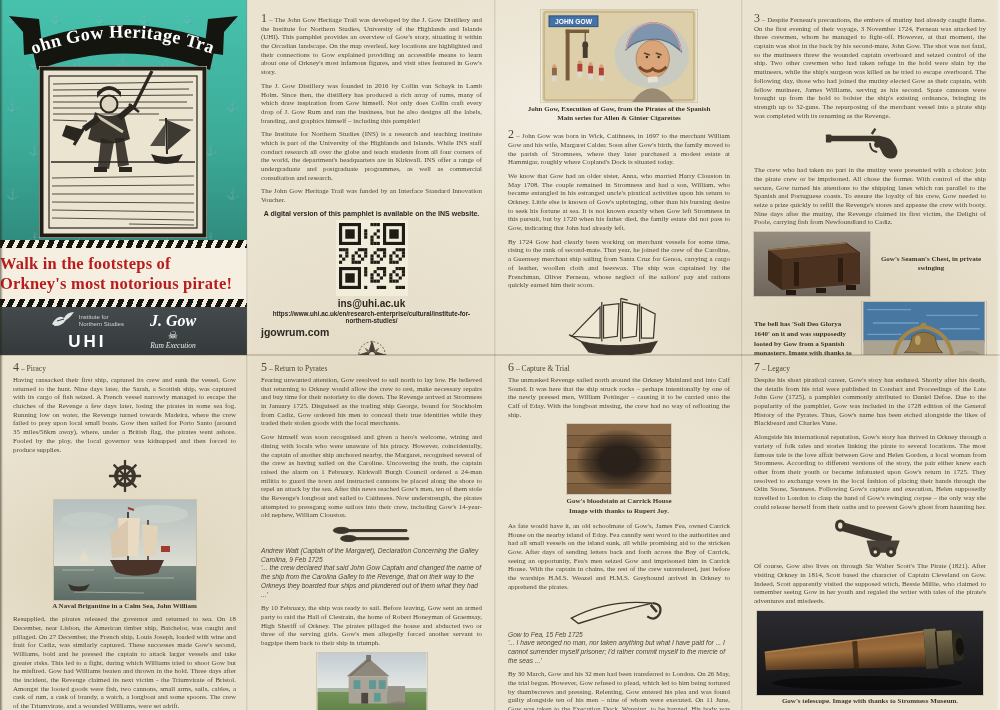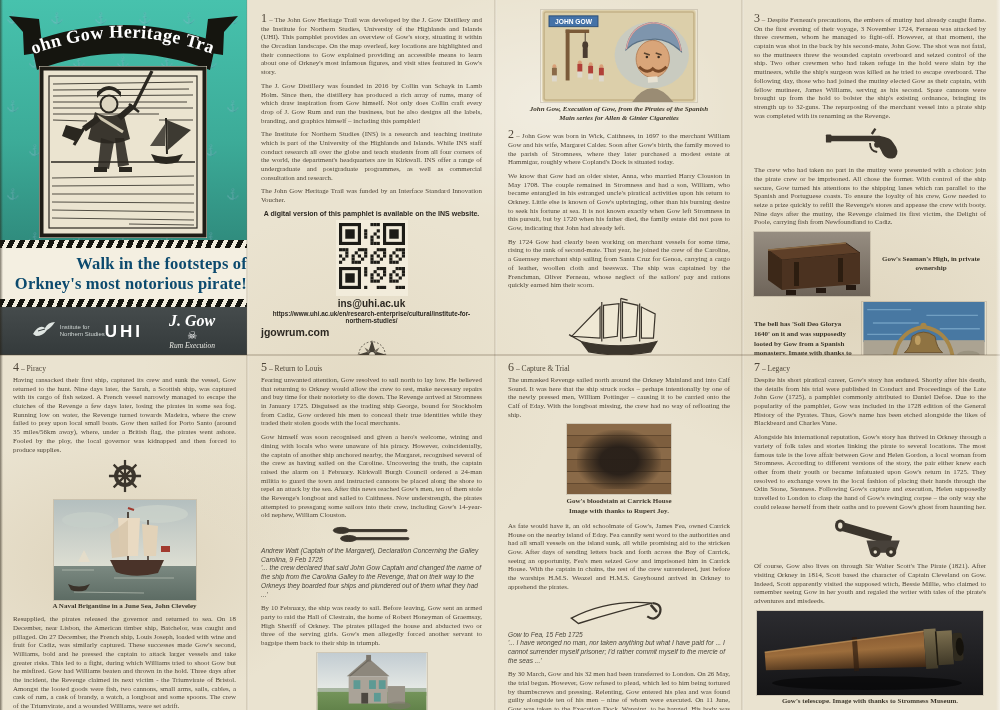--- a/index.html
+++ b/index.html
@@ -26,23 +26,23 @@
   .qt{font-family:"Liberation Sans",sans-serif;font-style:italic;font-size:6.6px;line-height:1.32;color:#4a463c;margin:0 0 5px 0;}
   .icon-row{text-align:center;margin:3px 0;}
 
   
   .cover{height:355px;background:linear-gradient(180deg,#47c2ad 0%,#3cab98 40%,#2f8a7c 70%,#256c60 100%);position:relative;overflow:hidden;}
   .anchors span{position:absolute;font-size:11px;color:rgba(225,248,242,.34);}
   .ribbon{position:absolute;left:7px;top:6px;}
   .woodcut{position:absolute;left:39px;top:66px;}
   .stripe{position:absolute;left:0;width:100%;height:8px;background:repeating-linear-gradient(115deg,#15150f 0 5px,#f2edde 5px 9px);}
   .tagband{position:absolute;left:0;top:248px;width:100%;height:51px;background:#f4efe1;display:flex;flex-direction:column;justify-content:center;}
-  .tagband div{font-size:16.5px;font-weight:bold;color:#0c4a6e;text-align:right;line-height:1.18;letter-spacing:.2px;}
+  .tagband div{font-size:16.5px;font-weight:bold;color:#b91c1c;text-align:left;line-height:1.18;letter-spacing:.2px;}
   .logoband{position:absolute;left:0;top:307px;width:100%;height:48px;background:linear-gradient(180deg,#454b4c,#343a3b);display:flex;align-items:center;justify-content:center;gap:26px;}
-  .insgrp{display:flex;align-items:center;}
+  .insgrp{display:flex;flex-direction:column;align-items:center;}
   .insrow{display:flex;align-items:center;gap:4px;}
   .instxt{font-family:"Liberation Sans",sans-serif;font-size:6px;line-height:1.15;color:#cdd4d2;}
   .uhitxt{font-family:"Liberation Sans",sans-serif;font-size:17px;font-weight:bold;color:#fff;letter-spacing:3px;margin-top:1px;}
   .gowgrp{display:flex;flex-direction:column;align-items:center;line-height:1;}
   .gowname{font-size:16px;font-style:italic;font-weight:bold;color:#fff;}
   .gowskull{font-size:11px;color:#fff;margin:1px 0;}
   .gowsub{font-size:7.5px;font-style:italic;color:#e8e8e2;}
 
   .bold-sans{font-family:"Liberation Sans",sans-serif;font-weight:bold;color:#2c2822;}
   .digital{font-size:7px;text-align:center;margin:4px 0 3px 0;}
@@ -250,21 +250,21 @@
             <line x1="74" y1="8" x2="80" y2="10" stroke="#a23a2e" stroke-width="2"></line>
           </g>
           <path d="M14 84 q11 5 22 0 l-4 6 q-8 3 -15 0 Z" fill="#3a322a"></path>
           <g stroke="#cfd4c8" stroke-width="0.8" opacity="0.7">
             <line x1="8" y1="70" x2="40" y2="70"></line>
               <line x1="60" y1="78" x2="120" y2="78"></line>
               <line x1="20" y1="92" x2="90" y2="93"></line>
           </g>
         </svg>
       </div>
-      <p class="cap">A Naval Brigantine in a June Sea, John Cleveley</p>
+      <p class="cap">A Naval Brigantine in a Calm Sea, John William</p>
       <p class="bt">Resupplied, the pirates released the governor and returned to sea. On 18 December, near Lisbon, the American timber ship, Batchelor, was caught and pillaged. On 27 December, the French ship, Louis Joseph, loaded with wine and fruit for Cadiz, was similarly captured. These successes made Gow's second, Williams, bold and he pressed the captain to attack larger vessels and take greater risks. This led to a fight, during which Williams tried to shoot Gow but he misfired. Gow had Williams beaten and thrown in the hold. Three days after the incident, the Revenge claimed its next victim - the Triumvirate of Bristol. Amongst the looted goods were fish, two cannons, small arms, sails, cables, a cask of rum, a cask of brandy, a watch, a longboat and some spoons. The crew of the Triumvirate, and a wounded Williams, were set adrift.</p>
     </div>
   </div>
 
   <div class="col" style="left:247px;width:248px;">
     <div class="half" style="height:355px;padding:12px 13px 0 14px;box-sizing:border-box;">
       <p class="bt"><span class="secnum">1</span> <span>–</span> <span>The John Gow Heritage Trail was developed by the J. Gow Distillery and the Institute for Northern Studies, University of the Highlands and Islands (UHI). This pamphlet provides an overview of Gow's story, situating it within the Orcadian landscape. On the map overleaf, key locations are highlighted and their connections to Gow explained providing an accessible means to learn about one of Orkney's most infamous figures, and visit sites featured in Gow's story.</span></p>
       <p class="bt">The J. Gow Distillery was founded in 2016 by Collin van Schayk in Lamb Holm. Since then, the distillery has produced a rich array of rums, many of which draw inspiration from Gow himself. Not only does Collin craft every drop of J. Gow Rum and run the business, but he also designs all the labels, branding, and graphics himself – including this pamphlet!</p>
       <p class="bt">The Institute for Northern Studies (INS) is a research and teaching institute which is part of the University of the Highlands and Islands. While INS staff conduct research all over the globe and teach students from all four corners of the world, the department's headquarters are in Kirkwall. INS offer a range of undergraduate and postgraduate programmes, as well as commercial consultation and research.</p>
       <p class="bt">The John Gow Heritage Trail was funded by an Interface Standard Innovation Voucher.</p>
@@ -387,21 +387,21 @@
           <circle cx="17" cy="17" r="15" fill="none" stroke="#4a443a" stroke-width="1" stroke-dasharray="2 2"></circle>
           <polygon points="17,0 21,13 34,17 21,21 17,34 13,21 0,17 13,13" fill="#464036"></polygon>
           <polygon points="17,5 19.5,14.5 29,17 19.5,19.5 17,29 14.5,19.5 5,17 14.5,14.5" fill="#746c5e" transform="rotate(45 17 17)"></polygon>
           <circle cx="17" cy="17" r="4" fill="#eae3d0" stroke="#464036" stroke-width="1.4"></circle>
         </svg>
       </div>
 
     </div>
 
     <div class="half" style="height:355px;padding:6px 13px 0 14px;box-sizing:border-box;">
-      <p class="sec-head"><span class="secnum">5</span> <span>–</span> <span>Return to Louis</span></p>
+      <p class="sec-head"><span class="secnum">5</span> <span>–</span> <span>Return to Pyrates</span></p>
       <p class="bt">Fearing unwanted attention, Gow resolved to sail north to lay low. He believed that returning to Orkney would allow the crew to rest, make necessary repairs and buy time for their notoriety to die down. The Revenge arrived at Stromness in January 1725. Disguised as the trading ship George, bound for Stockholm from Cadiz, Gow ordered his men to conceal their true identities while they traded their stolen goods with the local merchants.</p>
       <p class="bt">Gow himself was soon recognised and given a hero's welcome, wining and dining with locals who were unaware of his piracy. However, coincidentally, the captain of another ship anchored nearby, the Margaret, recognised several of the crew as having sailed on the Caroline. Uncovering the truth, the captain raised the alarm on 1 February. Kirkwall Burgh Council ordered a 24-man militia to guard the town and instructed cannons be placed along the shore to repel an attack by the sea. After this news reached Gow's men, ten of them stole the Revenge's longboat and sailed to Caithness. Now understrength, the pirates attempted to pressgang some sailors into their crew, including Gow's 14-year-old nephew, William Clouston.</p>
       <div class="icon-row" style="margin:0;">
         <svg width="86" height="18" viewBox="0 0 90 20">
           <g fill="#3b352c" stroke="#3b352c">
             <ellipse cx="11" cy="6" rx="9" ry="3.4"></ellipse>
               <rect x="18" y="5" width="66" height="2.4" rx="1.2"></rect>
             <ellipse cx="19" cy="15" rx="9" ry="3.4"></ellipse>
               <rect x="26" y="14" width="60" height="2.4" rx="1.2"></rect>
           </g>
@@ -489,21 +489,21 @@
             <line x1="122" y1="46" x2="116" y2="44" stroke="#5a4430" stroke-width="1.6"></line>
             <circle cx="107" cy="48" r="1.3" fill="#3a2d22"></circle>
             <circle cx="119" cy="48" r="1.3" fill="#3a2d22"></circle>
             <path d="M99 58 q8 8 14 2 q6 6 14 -2" fill="none" stroke="#7a4a28" stroke-width="3"></path>
             <rect x="108" y="68" width="10" height="6" fill="#e8e2d2" transform="rotate(-4 113 71)"></rect>
           </g>
           <rect x="7" y="6" width="50" height="11" fill="#4472a8" stroke="#2d4f78" stroke-width="1"></rect>
           <text x="32" y="14" text-anchor="middle" font-family="Liberation Sans, sans-serif" font-size="6.8" font-weight="bold" fill="#ffffff">JOHN GOW</text>
         </svg>
       </div>
-      <p class="cap" style="width:190px;margin:3px auto 5px auto;font-style:italic;">John Gow, Execution of Gow, from the Pirates of the Spanish Main series for Allen &amp; Ginter Cigarettes</p>
+      <p class="cap" style="width:190px;margin:3px auto 5px auto;">John Gow, Execution of Gow, from the Pirates of the Spanish Main series for Allen &amp; Ginter Cigarettes</p>
       <p class="bt"><span class="secnum">2</span> <span>–</span> <span>John Gow was born in Wick, Caithness, in 1697 to the merchant William Gow and his wife, Margaret Calder. Soon after Gow's birth, the family moved to the parish of Stromness, where they later purchased a modest estate at Hammigar, roughly where Copland's Dock is situated today.</span></p>
       <p class="bt">We know that Gow had an older sister, Anna, who married Harry Clouston in May 1708. The couple remained in Stromness and had a son, William, who became entangled in his estranged uncle's piratical activities upon his return to Orkney. Little else is known of Gow's upbringing, other than his burning desire to seek his fortune at sea. It is not known exactly when Gow left Stromness in this pursuit, but by 1720 when his father died, the family estate did not pass to Gow, indicating that John had already left.</p>
       <p class="bt">By 1724 Gow had clearly been working on merchant vessels for some time, rising to the rank of second-mate. That year, he joined the crew of the Caroline, a Guernsey merchant ship sailing from Santa Cruz for Genoa, carrying a cargo of leather, woollen cloth and beeswax. The ship was captained by the Frenchman, Oliver Ferneau, whose neglect of the sailors' pay and rations quickly earned him their scorn.</p>
       <div class="icon-row" style="margin:1px 0;">
         <svg width="104" height="62" viewBox="0 0 120 72">
           <g stroke="#3b352c" stroke-width="1.4" fill="#efe8d4">
             <path d="M16 54 Q60 64 104 54 L97 66 Q60 73 25 66 Z" fill="#3b352c"></path>
             <line x1="16" y1="54" x2="2" y2="46"></line>
             <line x1="40" y1="54" x2="40" y2="8"></line>
               <line x1="62" y1="54" x2="62" y2="4"></line>
@@ -574,21 +574,21 @@
               <polygon points="14,18 28,28 28,58 14,48" fill="#3c2818"></polygon>
               <rect x="40" y="30" width="5" height="24" fill="#2c1d10"></rect>
               <rect x="84" y="26" width="5" height="24" fill="#2c1d10"></rect>
               <rect x="32" y="58" width="10" height="5" fill="#241810"></rect>
               <rect x="62" y="56" width="10" height="5" fill="#241810"></rect>
               <rect x="92" y="53" width="10" height="5" fill="#241810"></rect>
               <line x1="14" y1="18" x2="92" y2="11" stroke="#8a6a45" stroke-width="1.6"></line>
             </g>
           </svg>
         </div>
-        <div class="sidecap" style="flex:1;">Gow's Seaman's High, in private ownership</div>
+        <div class="sidecap" style="flex:1;">Gow's Seaman's Chest, in private swinging</div>
       </div>
       <div class="rowflex" style="margin-top:6px;align-items:flex-start;">
         <div class="sidecap-l" style="width:102px;flex:0 0 auto;margin-top:18px;">The bell has 'Soli Deo Glorya 1640' on it and was supposedly looted by Gow from a Spanish monastery. Image with thanks to Rupert Joy.</div>
         <div class="imgbox shadowed" style="width:124px;height:84px;flex:0 0 auto;">
           <svg width="124" height="84" viewBox="0 0 127 88">
             <rect width="127" height="42" fill="#4878a2"></rect>
             <g stroke="#79a6c8" stroke-width="1.4" opacity="0.85">
               <line x1="4" y1="8" x2="50" y2="8"></line>
                 <line x1="66" y1="14" x2="120" y2="14"></line>
               <line x1="10" y1="22" x2="58" y2="22"></line>

